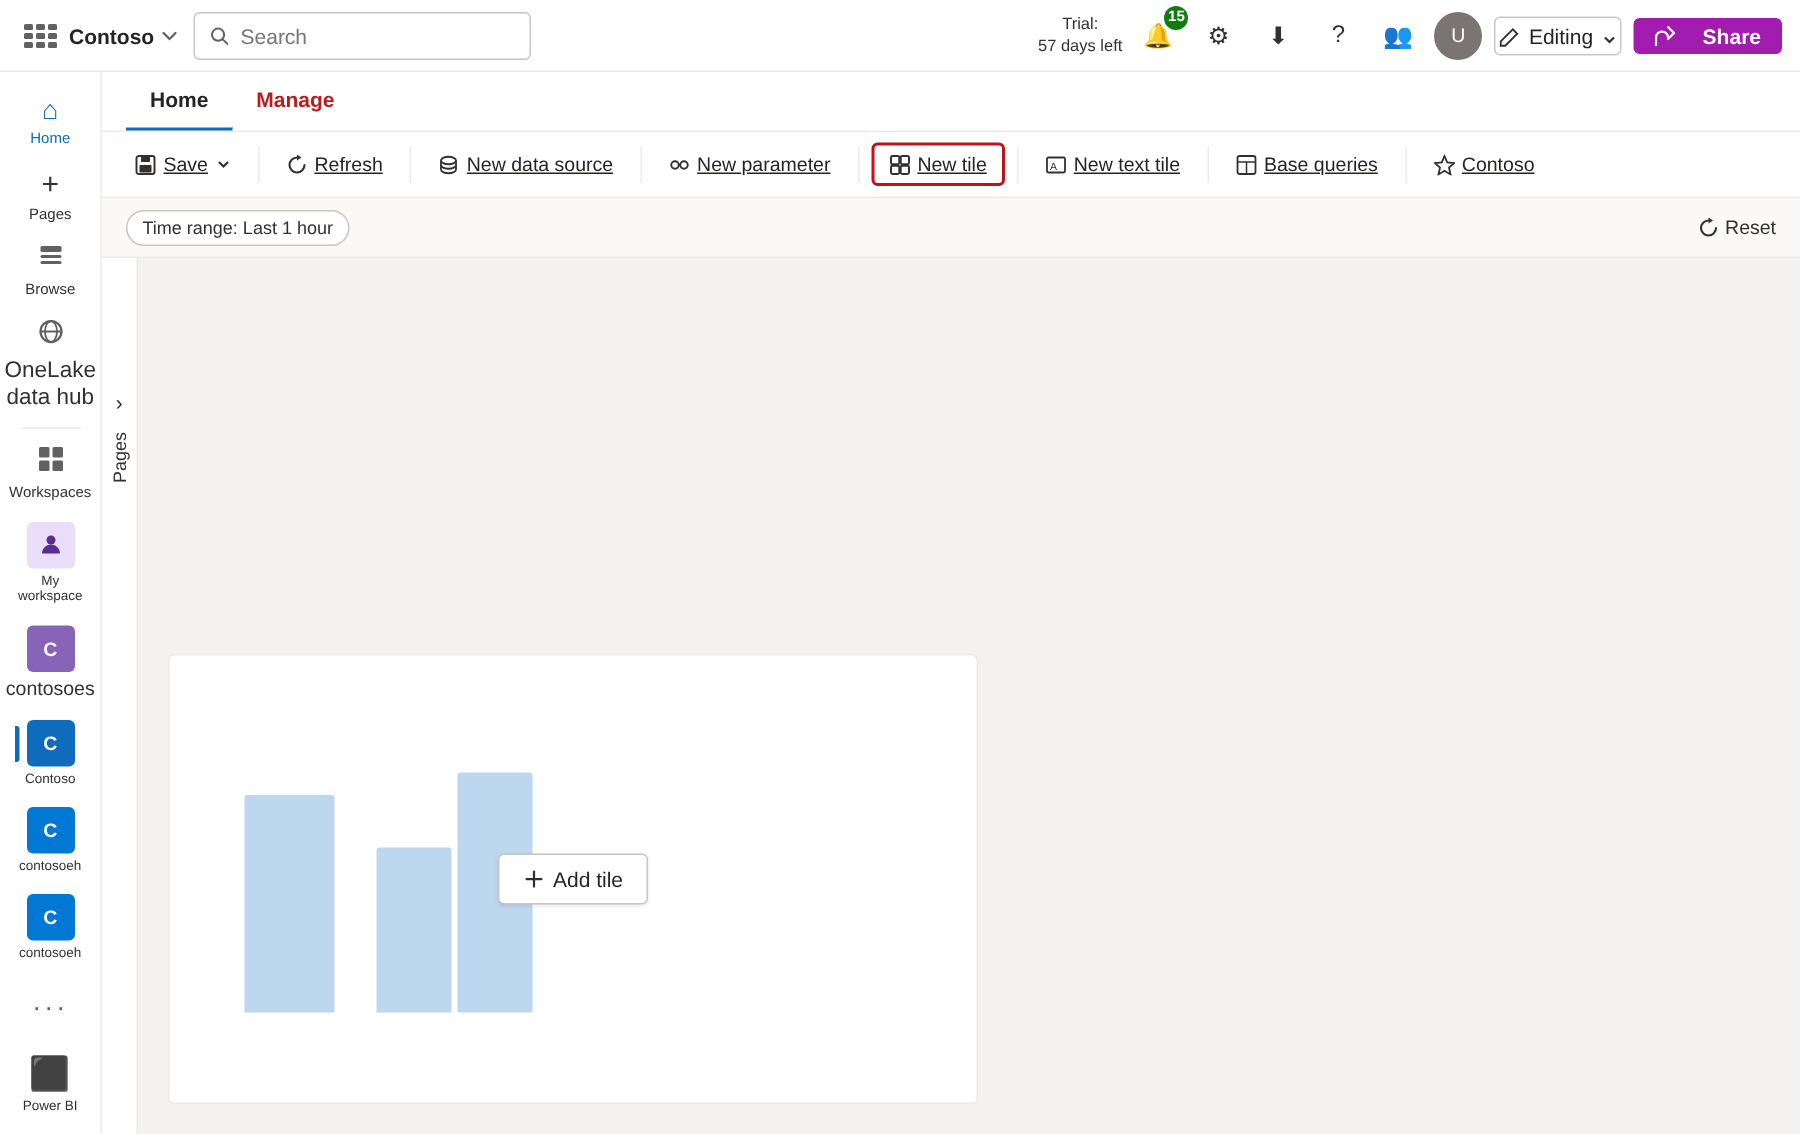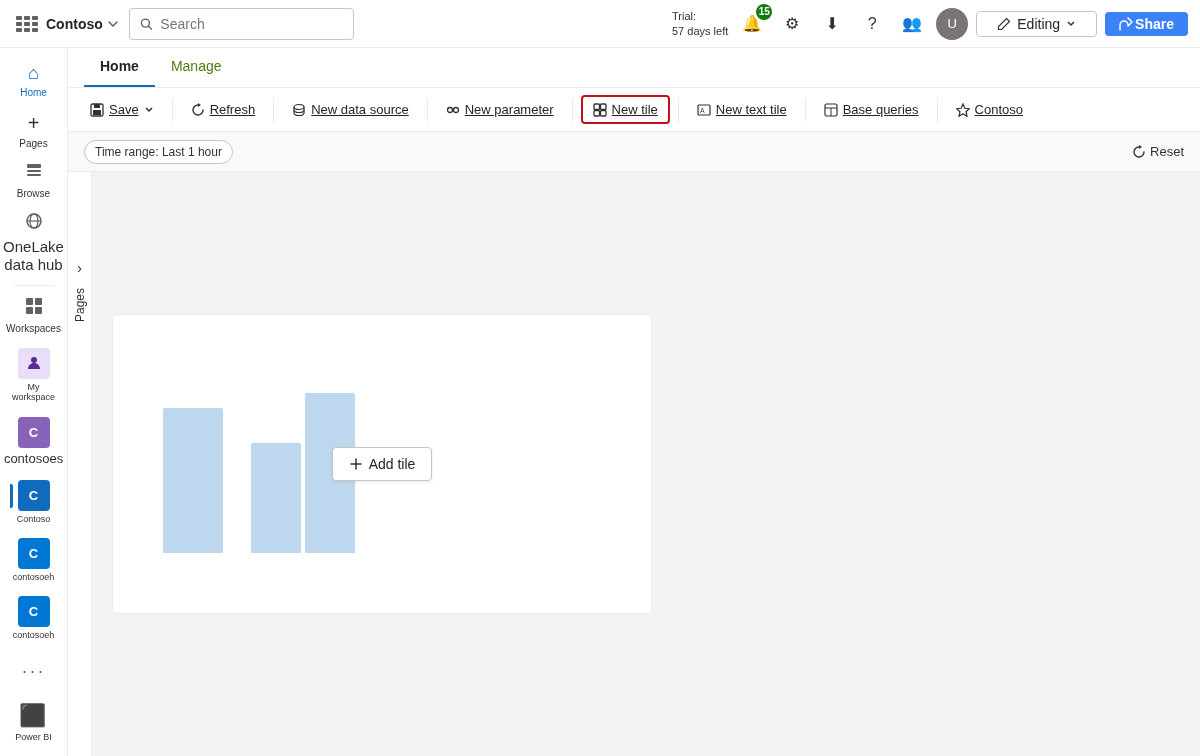--- a/index.html
+++ b/index.html
@@ -20,45 +20,45 @@
     .grid-icon { width: 24px; height: 24px; display: grid; grid-template-columns: repeat(3,6px); grid-gap: 2px; padding: 4px; cursor: pointer; }
     .grid-icon span { background: #616161; border-radius: 1px; display: block; }
     .brand-name { font-size: 14px; font-weight: 600; color: #252423; display: flex; align-items: center; gap: 4px; cursor: pointer; }
     .search-bar {
       flex: 1; max-width: 460px; height: 32px; border: 1px solid #c8c6c4;
       border-radius: 4px; display: flex; align-items: center; padding: 0 10px; gap: 8px;
       background: #fff;
     }
     .search-bar input { border: none; outline: none; font-size: 14px; color: #252423; width: 100%; background: transparent; }
     .top-bar-right { margin-left: auto; display: flex; align-items: center; gap: 8px; }
-    .trial-badge { text-align: left; font-size: 11px; color: #323130; line-height: 1.3; }
+    .trial-badge { text-align: center; font-size: 11px; color: #323130; line-height: 1.3; }
     .notif-badge { position: relative; display: inline-flex; align-items: center; }
     .badge-count {
       position: absolute; top: -4px; right: -4px;
       background: #107c10; color: #fff; border-radius: 50%;
       font-size: 10px; font-weight: 700; width: 16px; height: 16px;
       display: flex; align-items: center; justify-content: center;
     }
     .icon-btn {
       width: 32px; height: 32px; border: none; background: transparent;
       cursor: pointer; display: flex; align-items: center; justify-content: center;
       border-radius: 4px; color: #323130; font-size: 16px;
     }
     .avatar {
       width: 32px; height: 32px; border-radius: 50%; background: #7a7574;
       display: flex; align-items: center; justify-content: center; color: #fff; font-size: 13px; cursor: pointer;
     }
     .editing-btn {
-      display: flex; align-items: center; gap: 6px; border: 1px solid #c8c6c4;
-      background: #fff; border-radius: 4px; padding: 4px 20px; cursor: pointer;
+      display: flex; align-items: flex-end; gap: 6px; border: 1px solid #c8c6c4;
+      background: #fff; border-radius: 4px; padding: 4px 2px; cursor: pointer;
       font-size: 14px; color: #252423;
     }
     .share-btn {
-      display: flex; align-items: center; gap: 2px; border: none;
-      background: #3b82f6; border-radius: 4px; padding: 4px 14px; cursor: pointer;
+      display: flex; align-items: center; gap: 18px; border: none;
+      background: #a21caf; border-radius: 4px; padding: 4px 14px; cursor: pointer;
       font-size: 14px; color: #fff; font-weight: 600;
     }
 
     
     .main-layout { display: flex; flex: 1; overflow: hidden; }
 
     
     .left-sidebar {
       width: 68px; background: #fff; border-right: 1px solid #edebe9;
       display: flex; flex-direction: column; align-items: center;
@@ -86,22 +86,23 @@
     
     .content-area { flex: 1; display: flex; flex-direction: column; overflow: hidden; }
 
     
     .tab-bar {
       height: 40px; background: #fff; border-bottom: 1px solid #edebe9;
       display: flex; align-items: flex-end; padding: 0 16px; gap: 0;
     }
     .tab {
       height: 40px; display: flex; align-items: center; padding: 0 16px;
-      font-size: 14px; color: #4d7c0f; cursor: pointer; border-bottom: 3px solid transparent;
+      font-size: 14px; color: #b91c1c; cursor: pointer; border-bottom: 3px solid transparent;
       position: relative;
+      font-weight: bold;
     }
     .tab.active { border-bottom: 3px solid #0f6cbd; font-weight: 600; color: #252423; }
     .tab.active::after {
       content: ''; position: absolute; bottom: -1px; left: 0; right: 0; height: 1px; background: #fff;
     }
 
     
     .toolbar {
       height: 44px; background: #fff; border-bottom: 1px solid #edebe9;
       display: flex; align-items: center; padding: 0 12px; gap: 4px;
@@ -142,21 +143,21 @@
       padding-top: 80px; background: #fff; border-right: 1px solid #edebe9; cursor: pointer;
     }
     .pages-label {
       writing-mode: vertical-rl; transform: rotate(180deg);
       font-size: 12px; color: #323130; user-select: none;
     }
     .pages-toggle { font-size: 14px; color: #323130; padding: 8px 0; }
 
     
     .dashboard-canvas {
-      flex: 1; padding: 20px; overflow: auto; display: flex; align-items: center; text-decoration: underline;
+      flex: 1; padding: 20px; overflow: auto; display: flex; align-items: flex-end; text-decoration: underline;
     }
     .tile-container {
       width: 540px; min-height: 300px; background: #fff;
       border: 1px solid #edebe9; border-radius: 4px;
       position: relative; overflow: hidden;
       display: flex; align-items: center; justify-content: center;
     }
 
     
     .chart-shapes {

